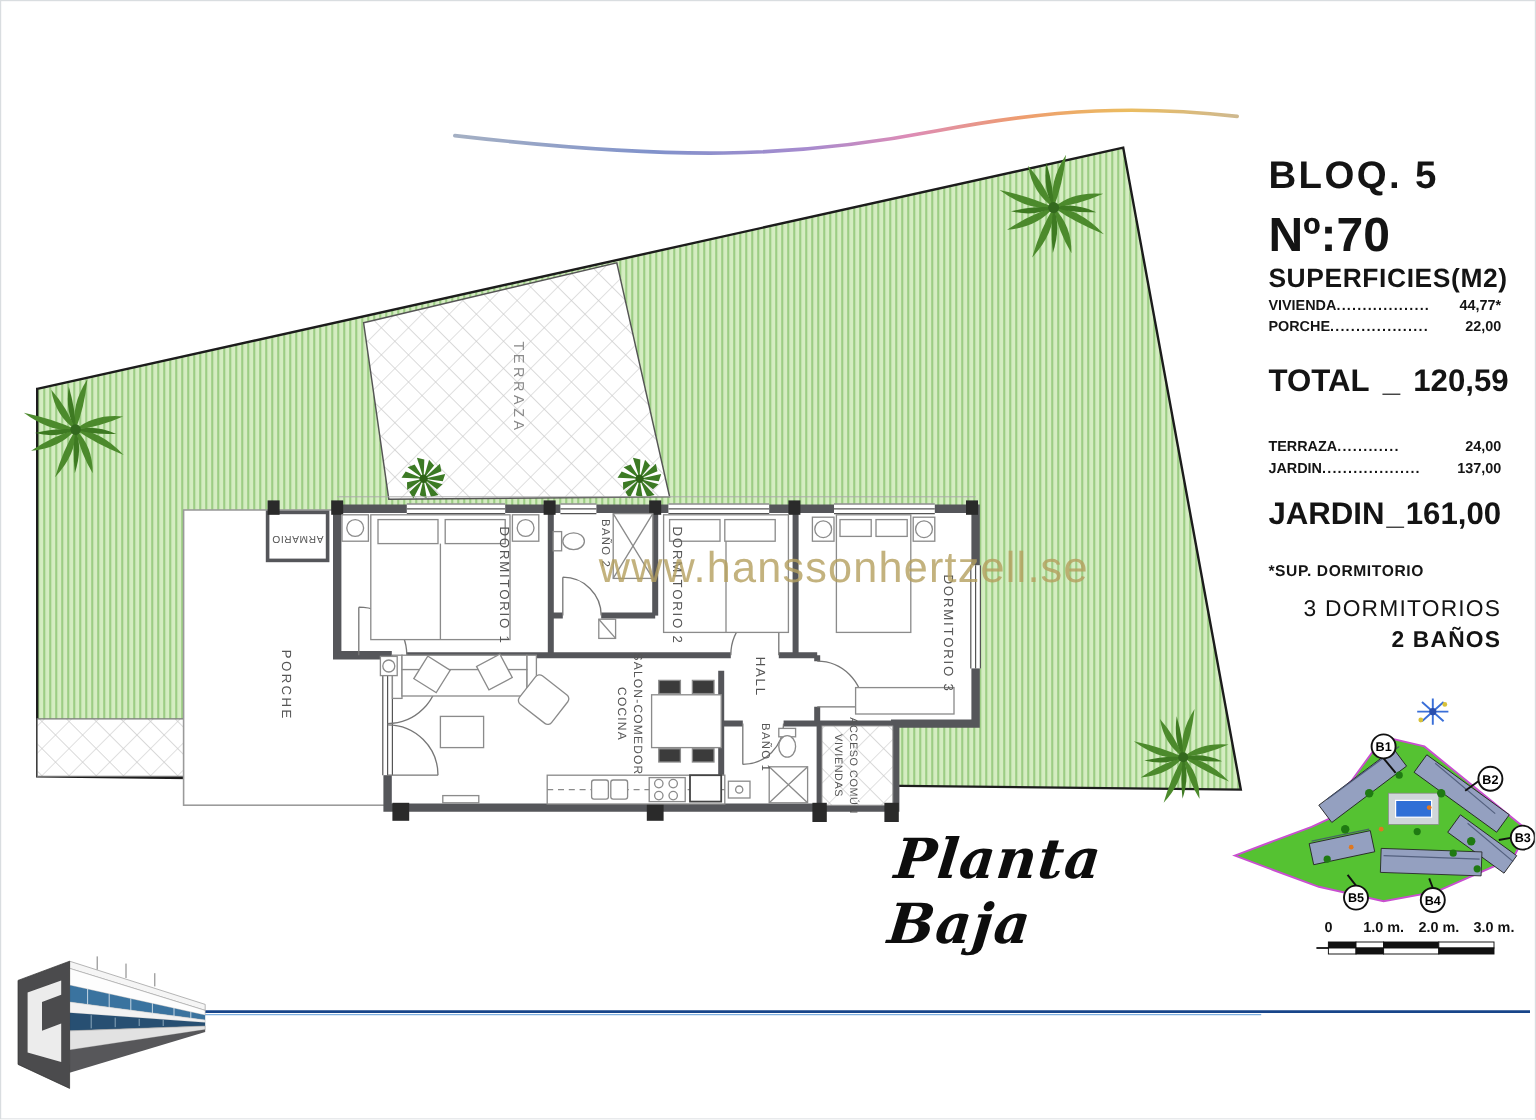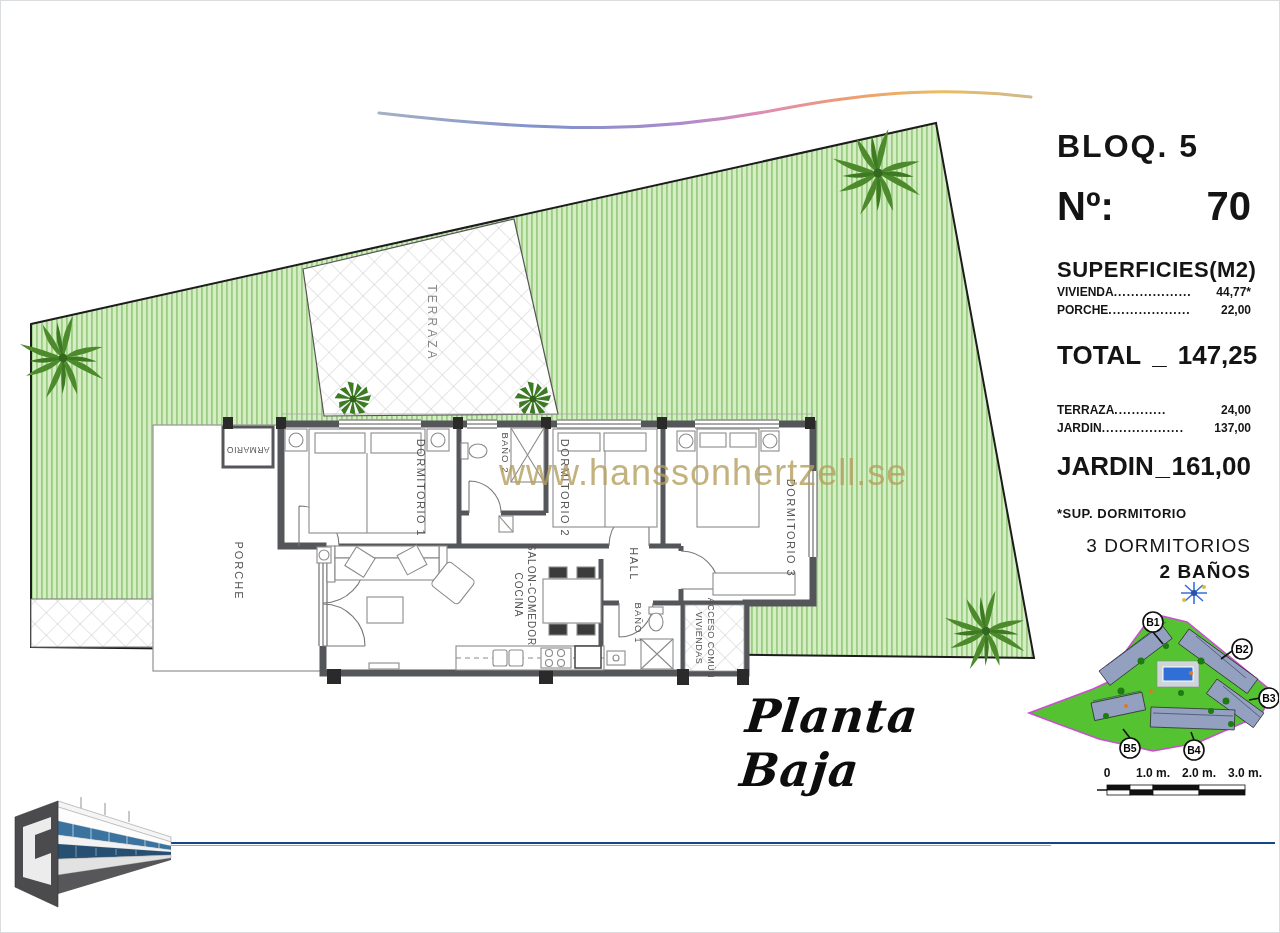--- a/index.html
+++ b/index.html
@@ -1,22 +1,22 @@
 <!DOCTYPE html>
 <html><head>
 <meta charset="utf-8">
 <style>
   html,body{margin:0;padding:0;background:#fff;}
   .page{position:relative;width:1280px;height:933px;background:#fff;overflow:hidden;
         font-family:"Liberation Sans",sans-serif;border:1px solid #d9dde0;box-sizing:border-box;}
   svg{position:absolute;left:0;top:0;}
   .sidebar{position:absolute;left:1056px;top:128px;width:194px;color:#141414;}
   .big{font-size:32px;font-weight:bold;letter-spacing:2px;line-height:1.1;}
-  .no-row{display:flex;justify-content:space-between;font-size:40px;font-weight:bold;margin-top:20px;}
-  .sup-title{margin-top:28px;font-size:22px;font-weight:bold;letter-spacing:0.5px;}
+  .no-row{display:flex;justify-content:flex-start;font-size:40px;font-weight:bold;margin-top:10px;}
+  .sup-title{font-size:22px;font-weight:bold;letter-spacing:0.5px;}
   .dot-row{display:flex;align-items:baseline;font-size:12px;font-weight:bold;line-height:1.3;margin-top:2px;}
   .dot-row .dots{flex:1;overflow:hidden;white-space:nowrap;letter-spacing:1px;}
   .total-row{display:flex;justify-content:space-between;font-size:26px;font-weight:bold;margin-top:22px;gap:11px;}
   .outdoor{margin-top:32px;}
   .garden-total{display:flex;justify-content:space-between;font-size:26px;font-weight:bold;margin-top:14px;}
   .footnote{margin-top:24px;font-size:13px;font-weight:bold;letter-spacing:0.5px;}
   .feature{margin-top:14px;font-size:19px;font-weight:normal;text-align:right;letter-spacing:1px;}
   .feature2{margin-top:4px;font-size:19px;font-weight:bold;text-align:right;letter-spacing:1px;}
   .plan-title{position:absolute;left:742px;top:688px;width:280px;
       font-family:"DejaVu Serif",serif;font-style:italic;font-weight:bold;
@@ -395,21 +395,21 @@
     <span>44,77*</span>
   </div>
   <div class="dot-row">
     <span>PORCHE</span>
     <span class="dots">...................</span>
     <span>22,00</span>
   </div>
   <div class="total-row">
     <span>TOTAL</span>
     <span>_</span>
-    <span>147,25</span>
+    <span>120,59</span>
   </div>
   <div class="outdoor">
     <div class="dot-row">
       <span>TERRAZA</span>
       <span class="dots">............</span>
       <span>24,00</span>
     </div>
     <div class="dot-row">
       <span>JARDIN</span>
       <span class="dots">...................</span>

